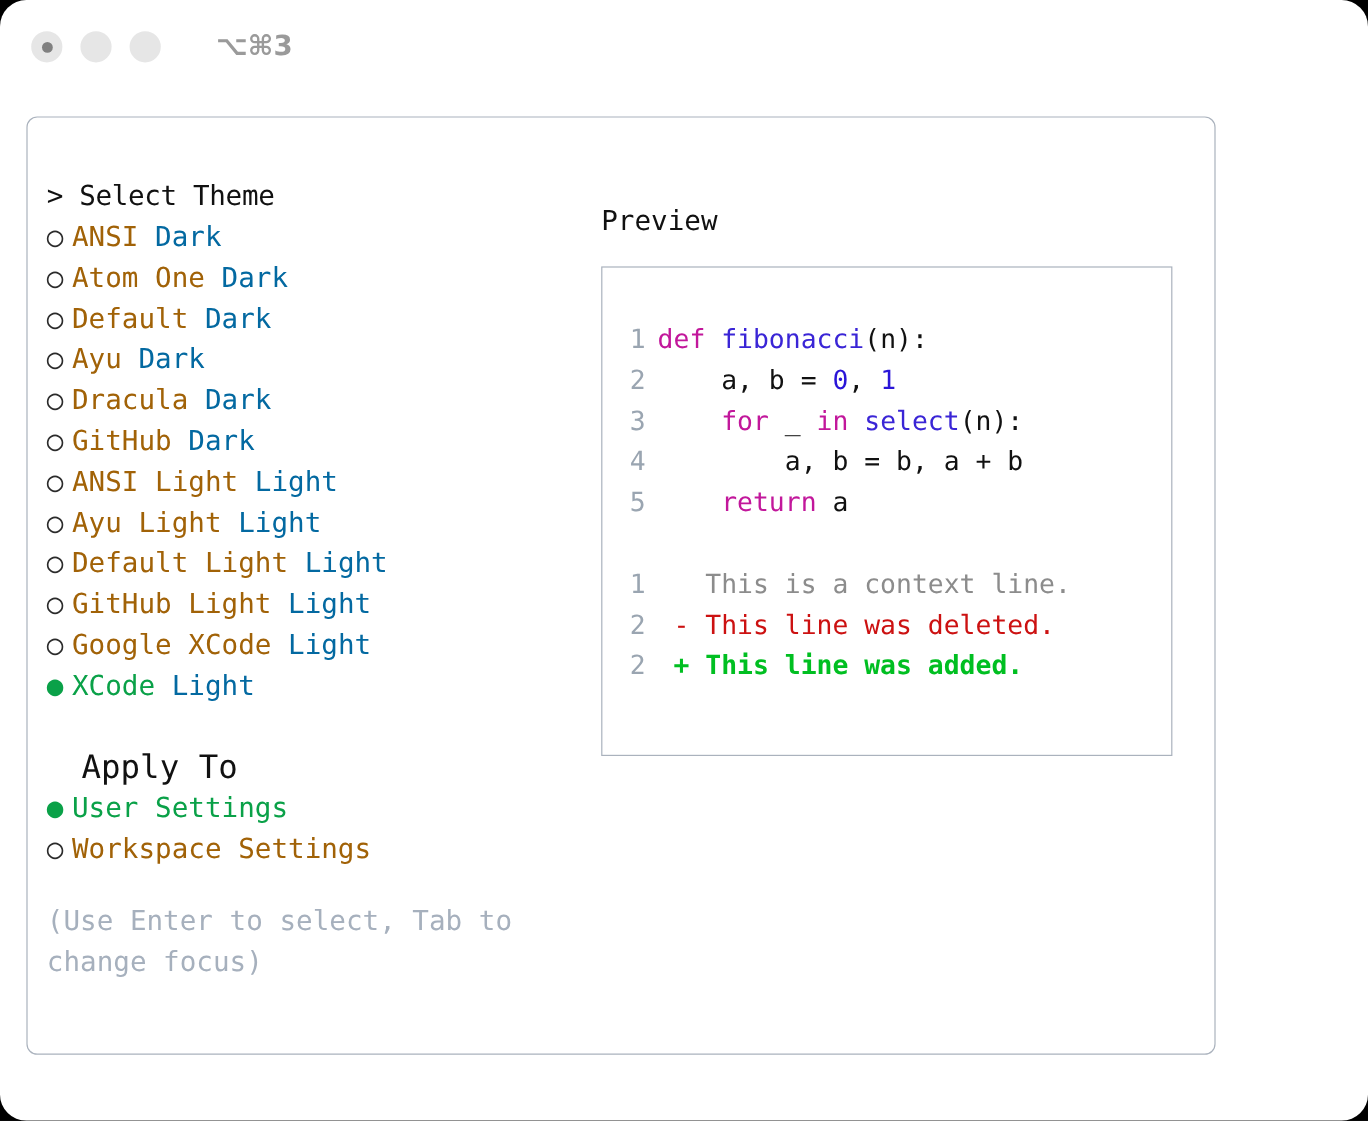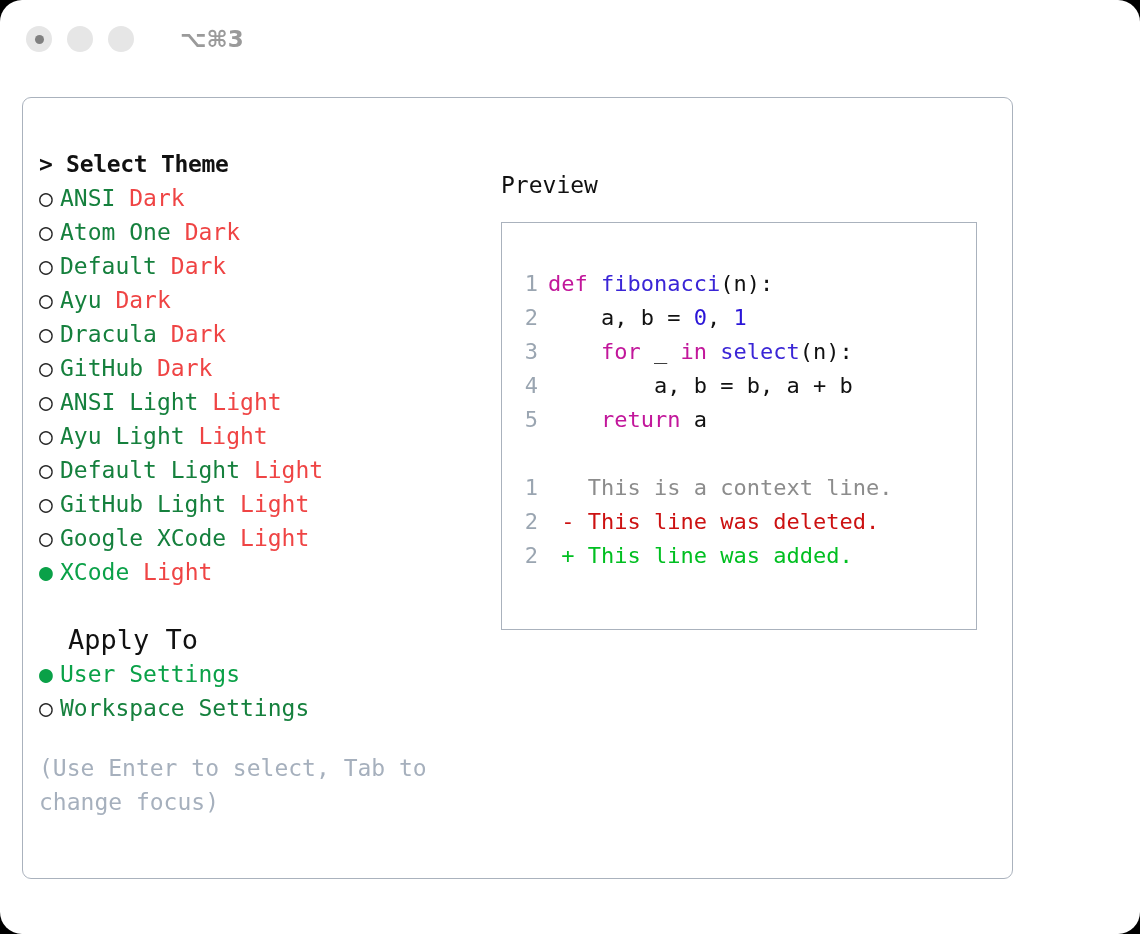--- a/index.html
+++ b/index.html
@@ -88,21 +88,21 @@
     width: 500px;
   }
 
   .heading-row {
     font-size: 23px;
     line-height: 34px;
     color: #111111;
     white-space: pre;
   }
   #select-theme-heading {
-    font-weight: bold;
+    font-weight: normal;
     letter-spacing: -0.3px;
   }
   #preview-heading {
     font-weight: normal;
     font-size: 23px;
     line-height: 34px;
     color: #111111;
     margin-top: 21px;
   }
 
@@ -113,22 +113,22 @@
     white-space: pre;
     display: block;
   }
   .theme-row .radio {
     display: inline-block;
     width: 21px;
     color: #2b2b2b;
   }
   .theme-row.selected .radio { color: #0aa148; }
   .theme-row.selected .theme-name { color: #0aa148; }
-  .theme-name { color: #15803d; }
-  .theme-kind { color: #ef4444; text-align: center; }
+  .theme-name { color: #a16207; }
+  .theme-kind { color: #0369a1; text-align: center; }
 
   .section-gap { height: 34px; }
 
   .apply-label {
     font-size: 27px;
     line-height: 34px;
     color: #111111;
     white-space: pre;
     padding-left: 29px;
   }
@@ -164,21 +164,21 @@
     width: 24px;
     text-align: right;
     margin-right: 10px;
   }
   .kw    { color: #c2179b; }
   .fn    { color: #3a25d6; }
   .num   { color: #2a15d8; }
   .plain { color: #111111; }
   .ctx   { color: #8c8c8c; }
   .del   { color: #cc1111; }
-  .add   { color: #00bf21; }
+  .add   { color: #00bf21; font-weight: bold; }
   .blank-line { height: 34px; }
 </style>
 </head>
 <body>
 
 <div id="app-window">
 
   <div id="titlebar">
     <div class="traffic-dot">
       <div class="inner-dot"></div>

